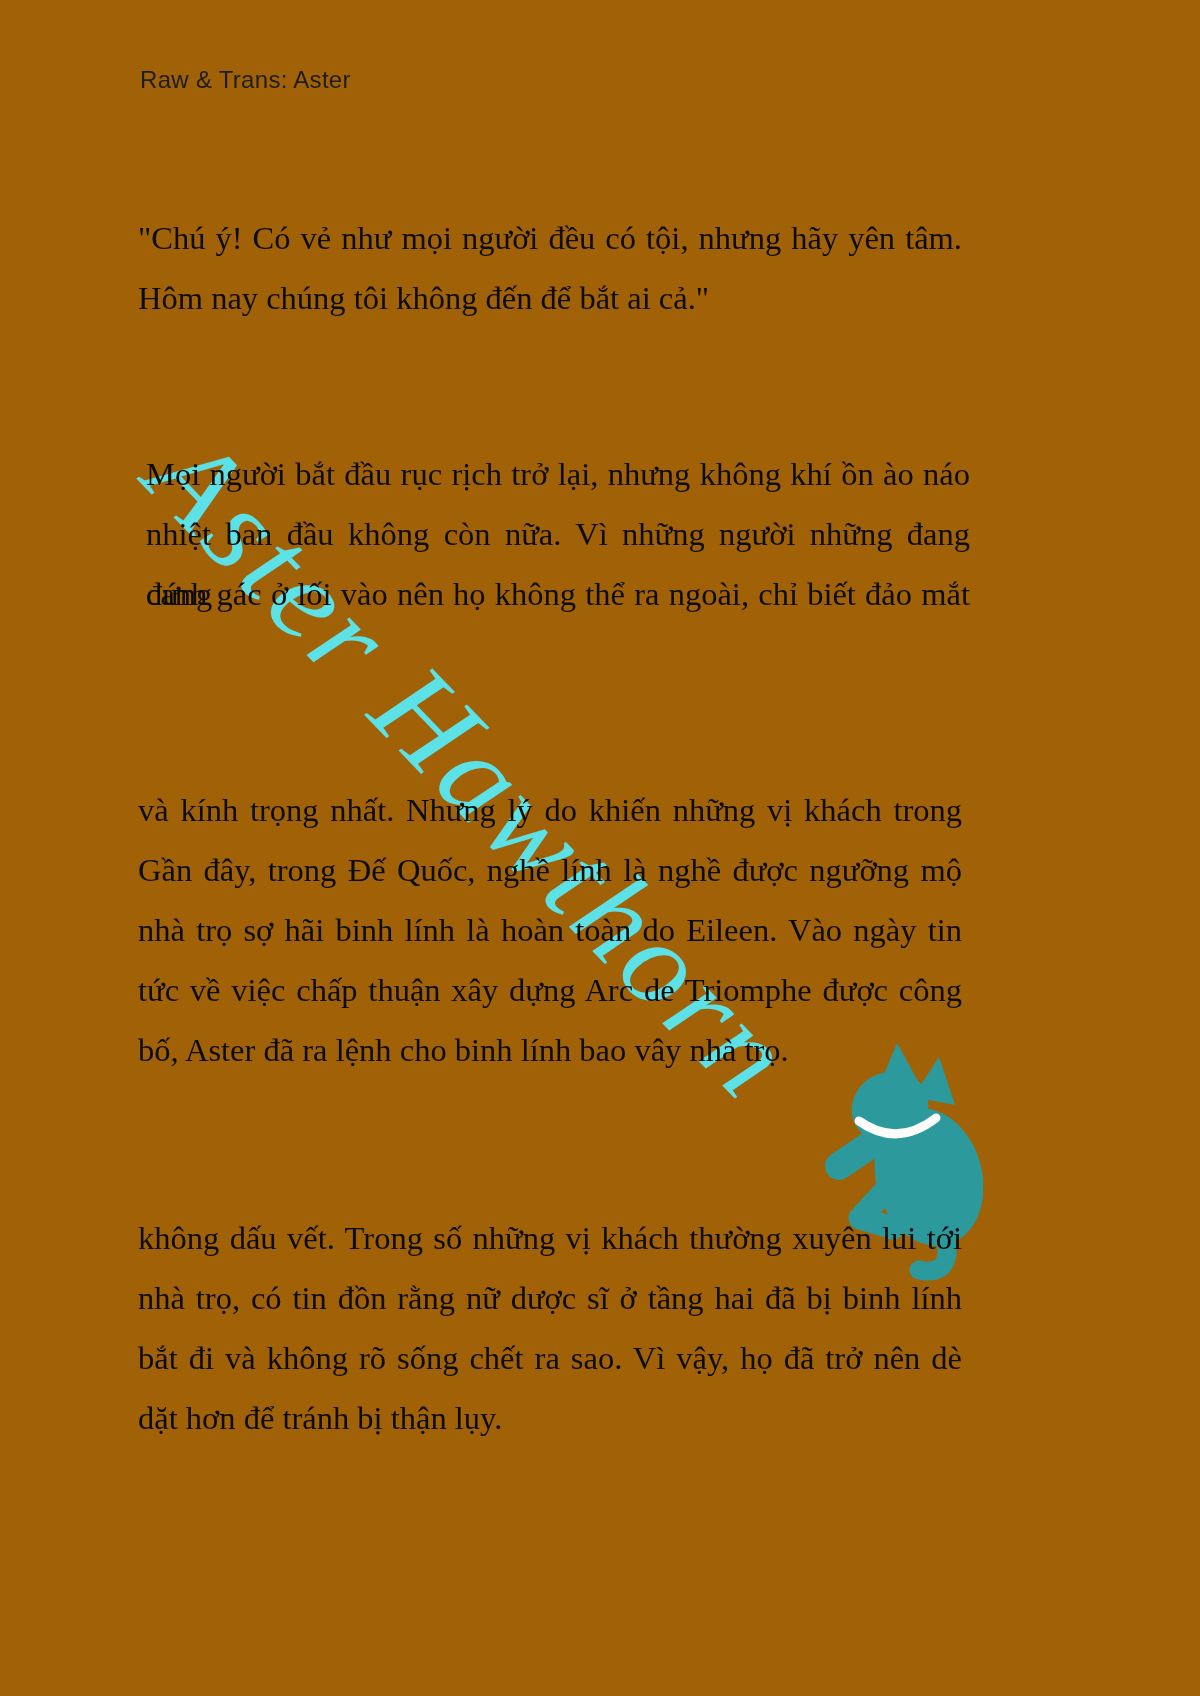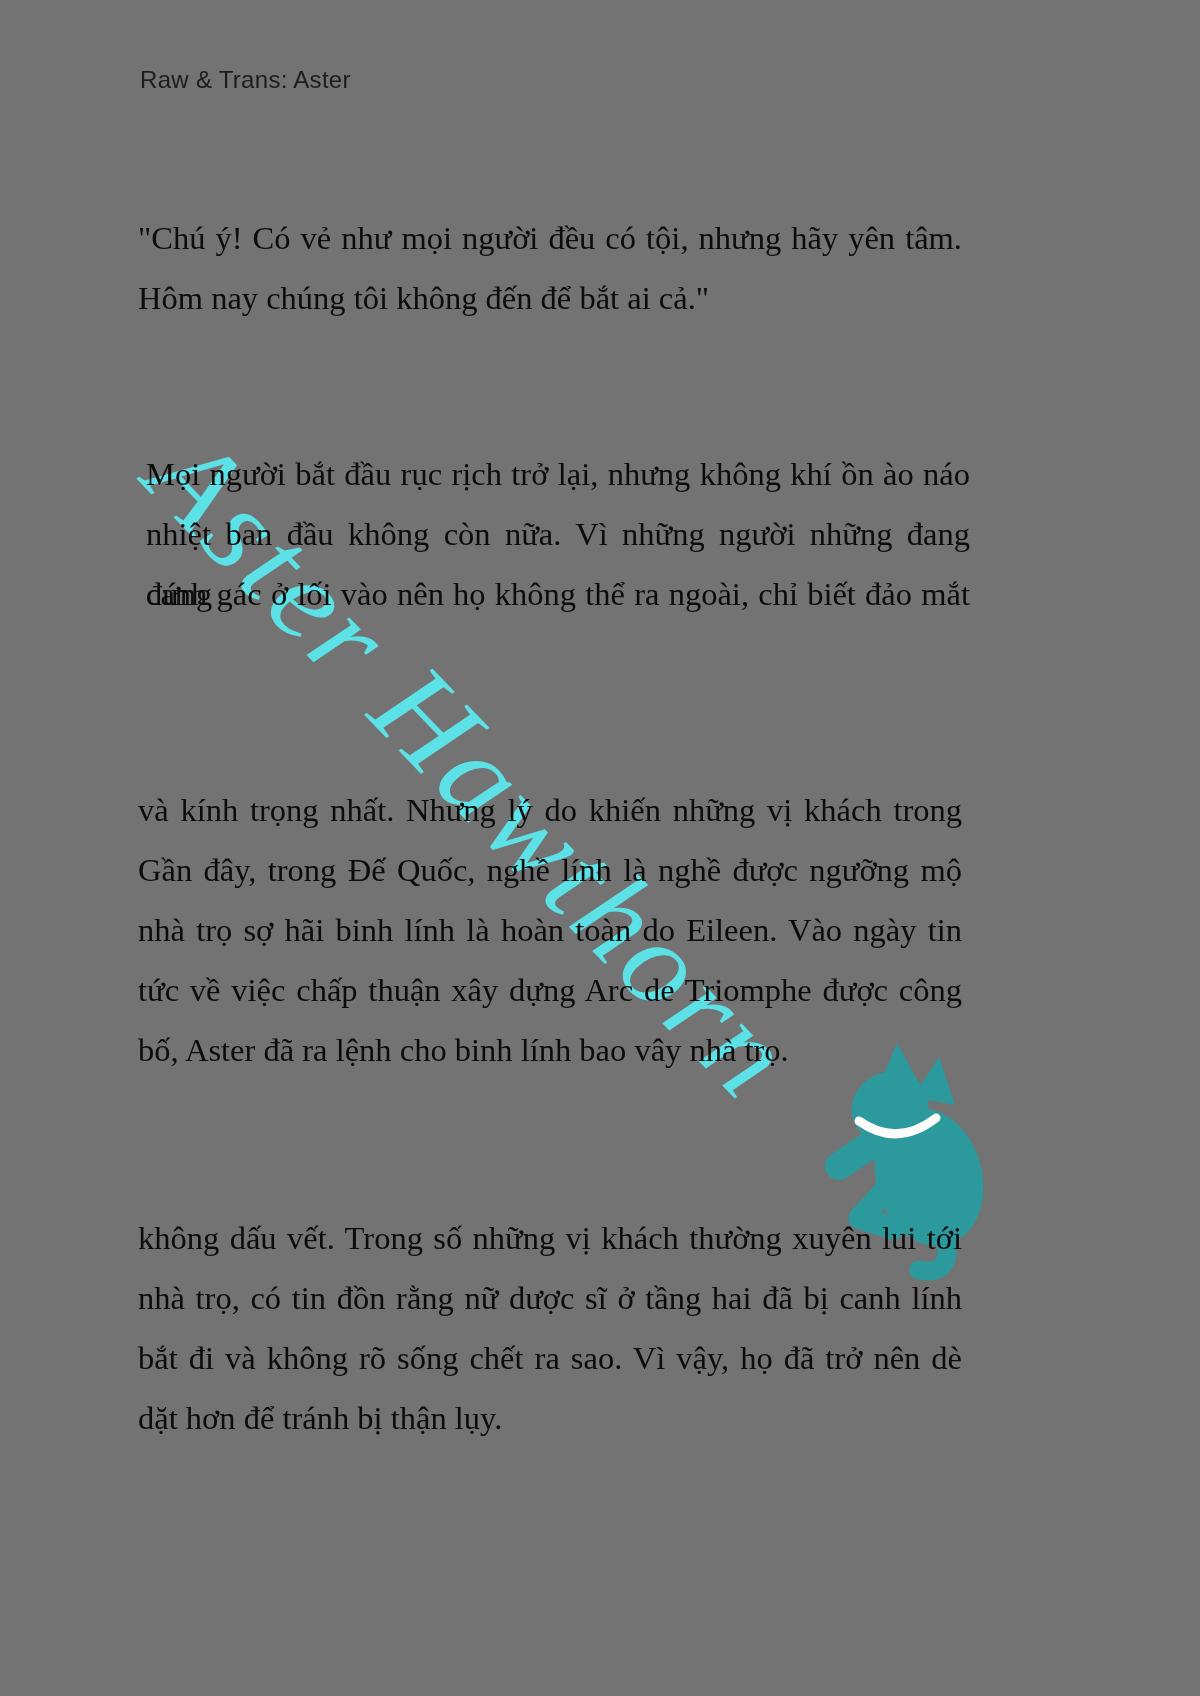--- a/index.html
+++ b/index.html
@@ -1,20 +1,20 @@
 <!DOCTYPE html>
 <html><head>
 <meta charset="utf-8">
 <style>
   html, body { margin: 0; padding: 0; }
   .page {
     position: relative;
     width: 1200px;
     height: 1696px;
-    background: #737373;
+    background: #a16207;
     overflow: hidden;
     font-family: "Liberation Serif", serif;
   }
   .header {
     position: absolute;
     left: 140px;
     top: 66px;
     font-family: "Liberation Sans", sans-serif;
     font-size: 24px;
     color: #1d1d1f;
@@ -101,18 +101,18 @@
   <div class="para" id="p3">
     <div class="line">và kính trọng nhất. Nhưng lý do khiến những vị khách trong</div>
     <div class="line">Gần đây, trong Đế Quốc, nghề lính là nghề được ngưỡng mộ</div>
     <div class="line">nhà trọ sợ hãi binh lính là hoàn toàn do Eileen. Vào ngày tin</div>
     <div class="line">tức về việc chấp thuận xây dựng Arc de Triomphe được công</div>
     <div class="line last">bố, Aster đã ra lệnh cho binh lính bao vây nhà trọ.</div>
   </div>
 
   <div class="para" id="p4">
     <div class="line">không dấu vết. Trong số những vị khách thường xuyên lui tới</div>
-    <div class="line">nhà trọ, có tin đồn rằng nữ dược sĩ ở tầng hai đã bị canh lính</div>
+    <div class="line">nhà trọ, có tin đồn rằng nữ dược sĩ ở tầng hai đã bị binh lính</div>
     <div class="line">bắt đi và không rõ sống chết ra sao. Vì vậy, họ đã trở nên dè</div>
     <div class="line last">dặt hơn để tránh bị thận lụy.</div>
   </div>
 
 </div>
 
 </body></html>

